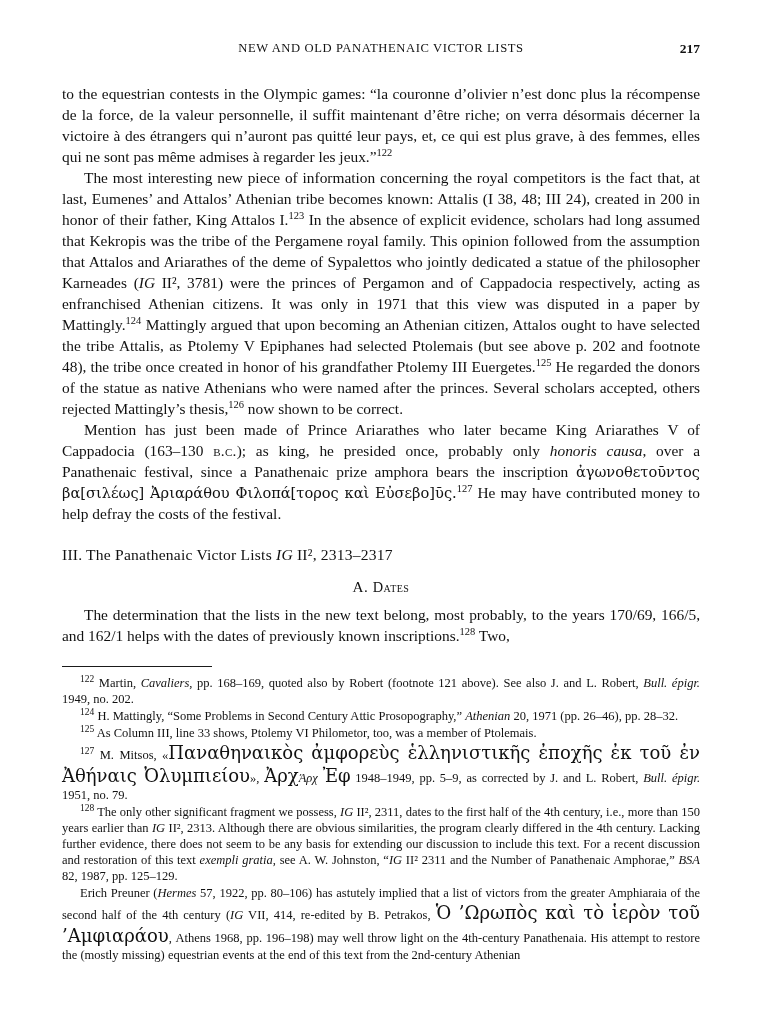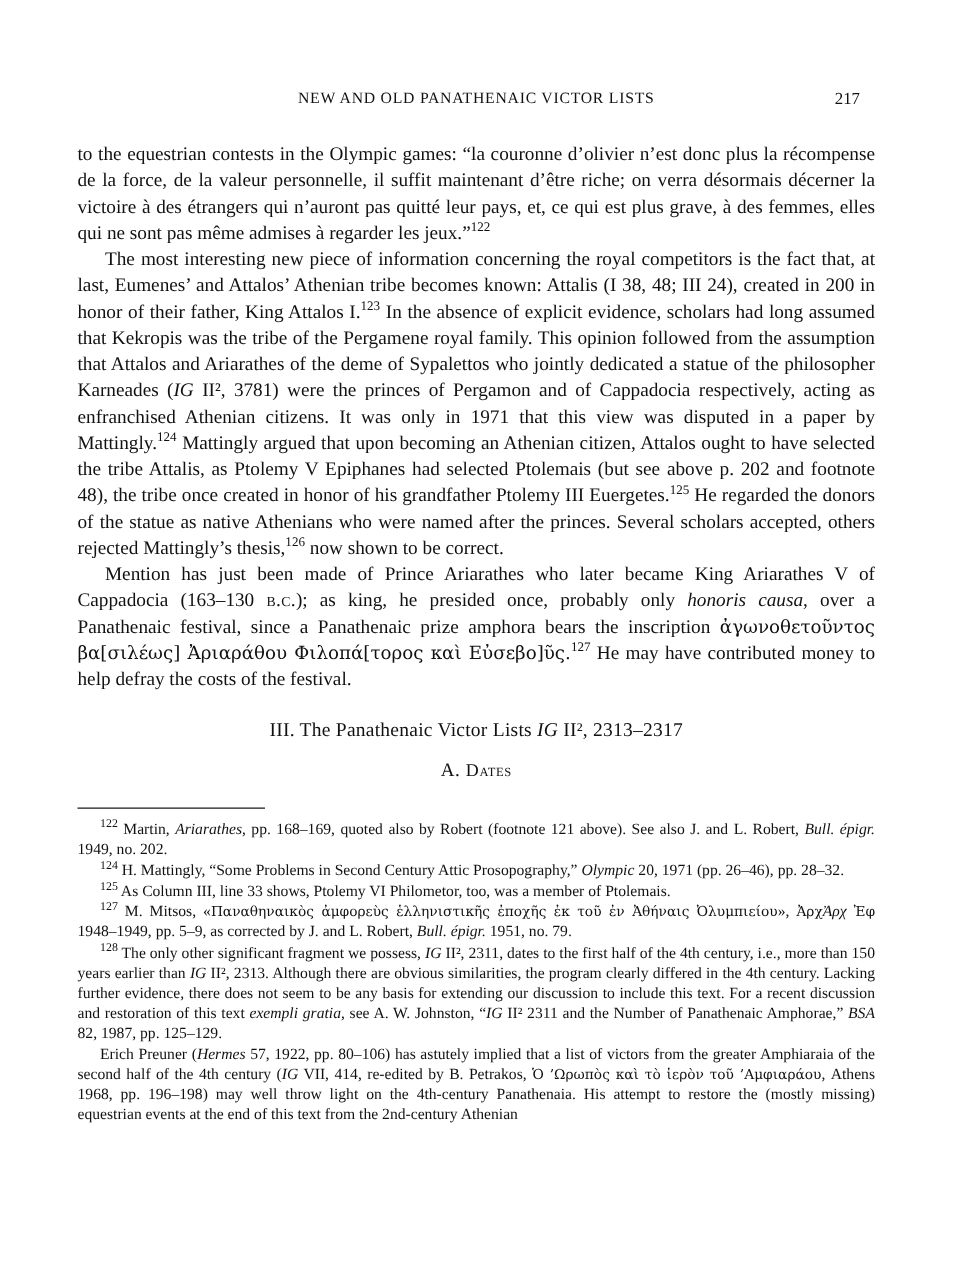--- a/index.html
+++ b/index.html
@@ -12,42 +12,43 @@
     height: 1024px;
     font-family: "Liberation Serif", serif;
     color: #111111;
     position: relative;
     overflow: hidden;
   }
   .page {
     width: 762px;
     height: 984px;
     box-sizing: border-box;
-    padding: 71px 62px 20px 62px;
+    padding: 41px 62px 20px 62px;
     position: relative;
   }
   .running-head {
     display: flex;
     align-items: baseline;
     justify-content: center;
     position: relative;
     margin-bottom: 26px;
     height: 16px;
   }
   .running-head .title {
     font-size: 12.6px;
     letter-spacing: 0.6px;
     font-variant: small-caps;
     text-transform: uppercase;
   }
   .running-head .pageno {
     position: absolute;
-    right: 12px;
+    right: 0;
     top: 0;
     font-size: 13.5px;
+    font-weight: bold;
   }
   .body-text p {
     margin: 0;
     font-size: 15.4px;
     line-height: 1.365;
     text-align: justify;
     text-justify: inter-word;
     hyphens: none;
   }
   .body-text p.indent {
@@ -57,21 +58,21 @@
     font-family: "DejaVu Serif", serif;
     font-size: 14.6px;
   }
   .it { font-style: italic; }
   sup {
     font-size: 68%;
     vertical-align: super;
     line-height: 0;
   }
   .sec-head {
-    text-align: center;
+    text-align: left;
     font-size: 15.6px;
     margin: 22px 0 14px 0;
     letter-spacing: 0.2px;
   }
   .sub-head {
     font-size: 14.4px;
     font-variant: small-caps;
     margin: 0 0 8px 0;
     letter-spacing: 0.5px;
     text-align: center;
@@ -85,21 +86,21 @@
   }
   .notes {
     font-size: 12.5px;
     line-height: 1.285;
     text-align: justify;
   }
   .notes p {
     margin: 0 0 0.5px 0;
     text-indent: 18px;
   }
-  .notes .gk { font-size: 11px; }
+  .notes .gk { font-size: 18px; }
   .notes sup {
     font-size: 76%;
   }
   .small-caps { font-variant: small-caps; letter-spacing: 0.3px; }
 </style>
 </head>
 <body>
 
 <div class="page">
 
@@ -113,29 +114,30 @@
     <p><span>to the equestrian contests in the Olympic games: “la couronne d’olivier n’est donc plus la récompense de la force, de la valeur personnelle, il suffit maintenant d’être riche; on verra désormais décerner la victoire à des étrangers qui n’auront pas quitté leur pays, et, ce qui est plus grave, à des femmes, elles qui ne sont pas même admises à regarder les jeux.”</span><sup>122</sup></p>
 
     <p class="indent"><span>The most interesting new piece of information concerning the royal competitors is the fact that, at last, Eumenes’ and Attalos’ Athenian tribe becomes known: Attalis (I 38, 48; III 24), created in 200 in honor of their father, King Attalos I.</span><sup>123</sup><span> In the absence of explicit evidence, scholars had long assumed that Kekropis was the tribe of the Pergamene royal family. This opinion followed from the assumption that Attalos and Ariarathes of the deme of Sypalettos who jointly dedicated a statue of the philosopher Karneades (</span><span class="it">IG</span><span> II², 3781) were the princes of Pergamon and of Cappadocia respectively, acting as enfranchised Athenian citizens. It was only in 1971 that this view was disputed in a paper by Mattingly.</span><sup>124</sup><span> Mattingly argued that upon becoming an Athenian citizen, Attalos ought to have selected the tribe Attalis, as Ptolemy V Epiphanes had selected Ptolemais (but see above p. 202 and footnote 48), the tribe once created in honor of his grandfather Ptolemy III Euergetes.</span><sup>125</sup><span> He regarded the donors of the statue as native Athenians who were named after the princes. Several scholars accepted, others rejected Mattingly’s thesis,</span><sup>126</sup><span> now shown to be correct.</span></p>
 
     <p class="indent"><span>Mention has just been made of Prince Ariarathes who later became King Ariarathes V of Cappadocia (163–130 </span><span class="small-caps">b.c.</span><span>); as king, he presided once, probably only </span><span class="it">honoris causa</span><span>, over a Panathenaic festival, since a Panathenaic prize amphora bears the inscription </span><span class="gk">ἀγωνοθετοῦντος βα[σιλέως] Ἀριαράθου Φιλοπά[τορος καὶ Εὐσεβο]ῦς.</span><sup>127</sup><span> He may have contributed money to help defray the costs of the festival.</span></p>
 
     <div class="sec-head"><span>III. </span><span>The Panathenaic Victor Lists </span><span class="it">IG</span><span> II², 2313–2317</span></div>
 
     <div class="sub-head"><span class="caps">A. </span><span>Dates</span></div>
 
+    <p class="indent"><span>The determination that the lists in the new text belong, most probably, to the years 170/69, 166/5, and 162/1 helps with the dates of previously known inscriptions.</span><sup>128</sup><span> Two,</span></p>
 
   </div>
 
   <hr class="rule">
 
   <div class="notes">
     <div id="footnotes-container">
-        <p><sup>122</sup> Martin, <span class="it">Ariarathes</span>, pp. 168–169, quoted also by Robert (footnote 121 above). See also J. and L. Robert, <span class="it">Bull. épigr.</span> 1949, no. 202.</p>
-        <p><sup>124</sup> H. Mattingly, “Some Problems in Second Century Attic Prosopography,” <span class="it">Olympic</span> 20, 1971 (pp. 26–46), pp. 28–32.</p>
+        <p><sup>122</sup> Martin, <span class="it">Cavaliers</span>, pp. 168–169, quoted also by Robert (footnote 121 above). See also J. and L. Robert, <span class="it">Bull. épigr.</span> 1949, no. 202.</p>
+        <p><sup>124</sup> H. Mattingly, “Some Problems in Second Century Attic Prosopography,” <span class="it">Athenian</span> 20, 1971 (pp. 26–46), pp. 28–32.</p>
         <p><sup>125</sup> As Column III, line 33 shows, Ptolemy VI Philometor, too, was a member of Ptolemais.</p>
         <p><sup>127</sup> M. Mitsos, «<span class="gk">Παναθηναικὸς ἀμφορεὺς ἑλληνιστικῆς ἐποχῆς ἐκ τοῦ ἐν Ἀθήναις Ὀλυμπιείου</span>», <span class="gk">Ἀρχ</span><span class="it">Ἀρχ</span> <span class="gk">Ἐφ</span> 1948–1949, pp. 5–9, as corrected by J. and L. Robert, <span class="it">Bull. épigr.</span> 1951, no. 79.</p>
         <p><sup>128</sup> The only other significant fragment we possess, <span class="it">IG</span> II², 2311, dates to the first half of the 4th century, i.e., more than 150 years earlier than <span class="it">IG</span> II², 2313. Although there are obvious similarities, the program clearly differed in the 4th century. Lacking further evidence, there does not seem to be any basis for extending our discussion to include this text. For a recent discussion and restoration of this text <span class="it">exempli gratia</span>, see A. W. Johnston, “<span class="it">IG</span> II² 2311 and the Number of Panathenaic Amphorae,” <span class="it">BSA</span> 82, 1987, pp. 125–129.</p>
       </div>
     <p id="footnote-tail">Erich Preuner (<span class="it">Hermes</span> 57, 1922, pp. 80–106) has astutely implied that a list of victors from the greater Amphiaraia of the second half of the 4th century (<span class="it">IG</span> VII, 414, re-edited by B. Petrakos, <span class="gk">Ὁ ’Ωρωπὸς καὶ τὸ ἱερὸν τοῦ ’Αμφιαράου</span>, Athens 1968, pp. 196–198) may well throw light on the 4th-century Panathenaia. His attempt to restore the (mostly missing) equestrian events at the end of this text from the 2nd-century Athenian</p>
   </div>
 
 </div>
 
 </body></html>

